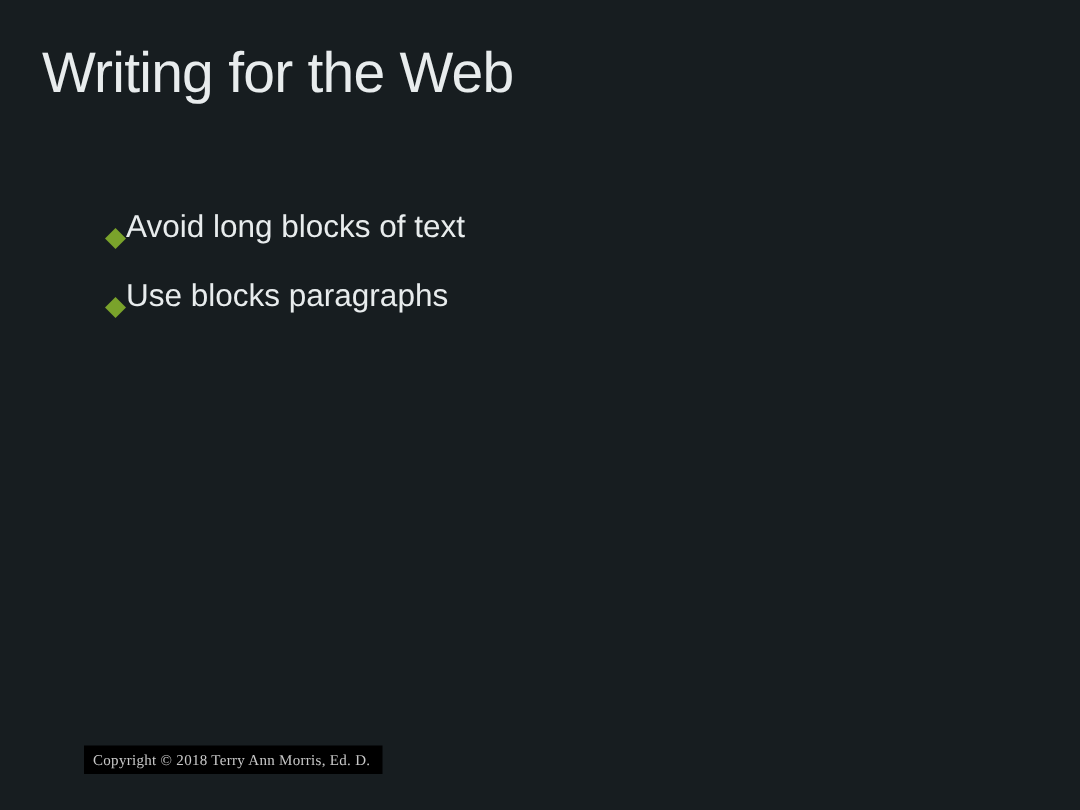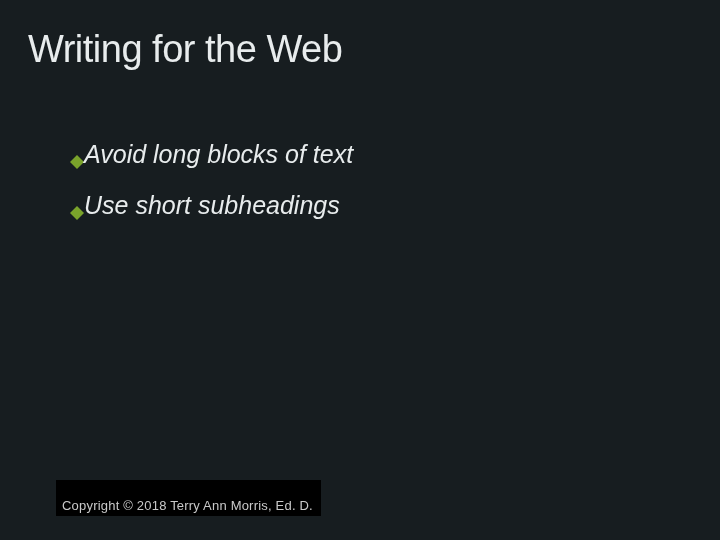--- a/index.html
+++ b/index.html
@@ -43,34 +43,33 @@
     margin-right: 12px;
     display: inline-block;
   }
   .bullet-icon svg {
     display: block;
     width: 14px;
     height: 14px;
     margin-left: -2px;
   }
   .bullet-text {
-    font-size: 25px;
+    font-size: 21px;
     color: #e8eced;
     font-weight: 400;
-    font-style: italic;
   }
   .footer {
     position: absolute;
     left: 56px;
     bottom: 24px;
     background: #000000;
     color: #c9c9c9;
-    font-family: Liberation Sans, sans-serif;
-    font-size: 13px;
-    padding: 18px 8px 3px 6px;
+    font-family: Liberation Serif, serif;
+    font-size: 10px;
+    padding: 5px 8px 3px 6px;
     letter-spacing: 0.2px;
   }
 </style>
 </head>
 <body>
 
 <div class="slide">
 
   <div class="title">Writing for the Web</div>
 
@@ -86,20 +85,20 @@
     </div>
 
 
 
     <div class="bullet-row">
       <span class="bullet-icon">
         <svg viewBox="0 0 14 14">
             <polygon points="7,0 14,7 7,14 0,7" fill="#7aa32b"></polygon>
           </svg>
       </span>
-      <span class="bullet-text">Use short subheadings</span>
+      <span class="bullet-text">Use blocks paragraphs</span>
     </div>
 
   </div>
 
   <div class="footer">Copyright © 2018 Terry Ann Morris, Ed. D.</div>
 
 </div>
 
 </body></html>

